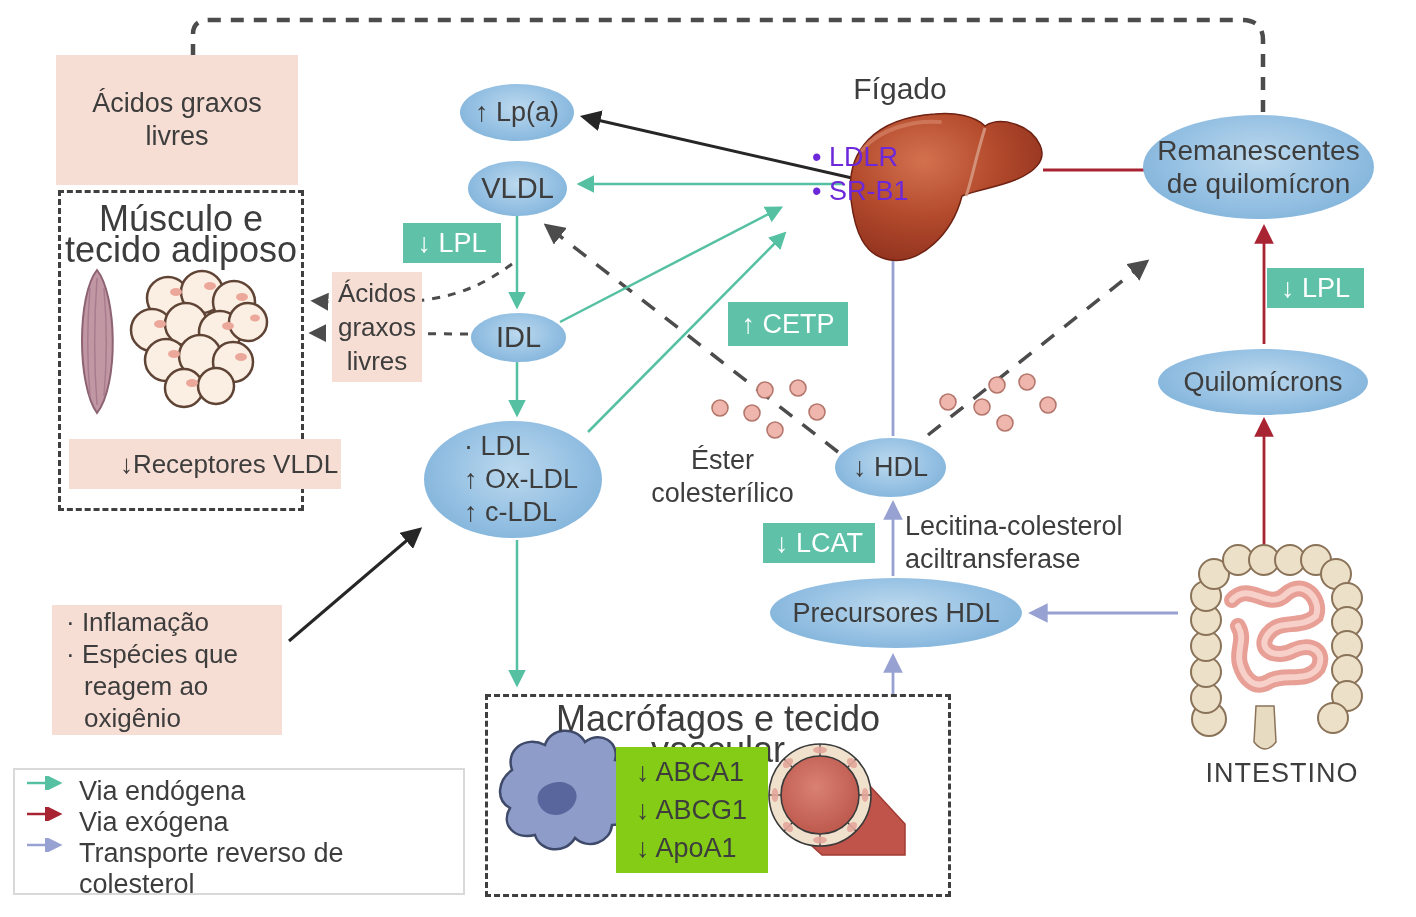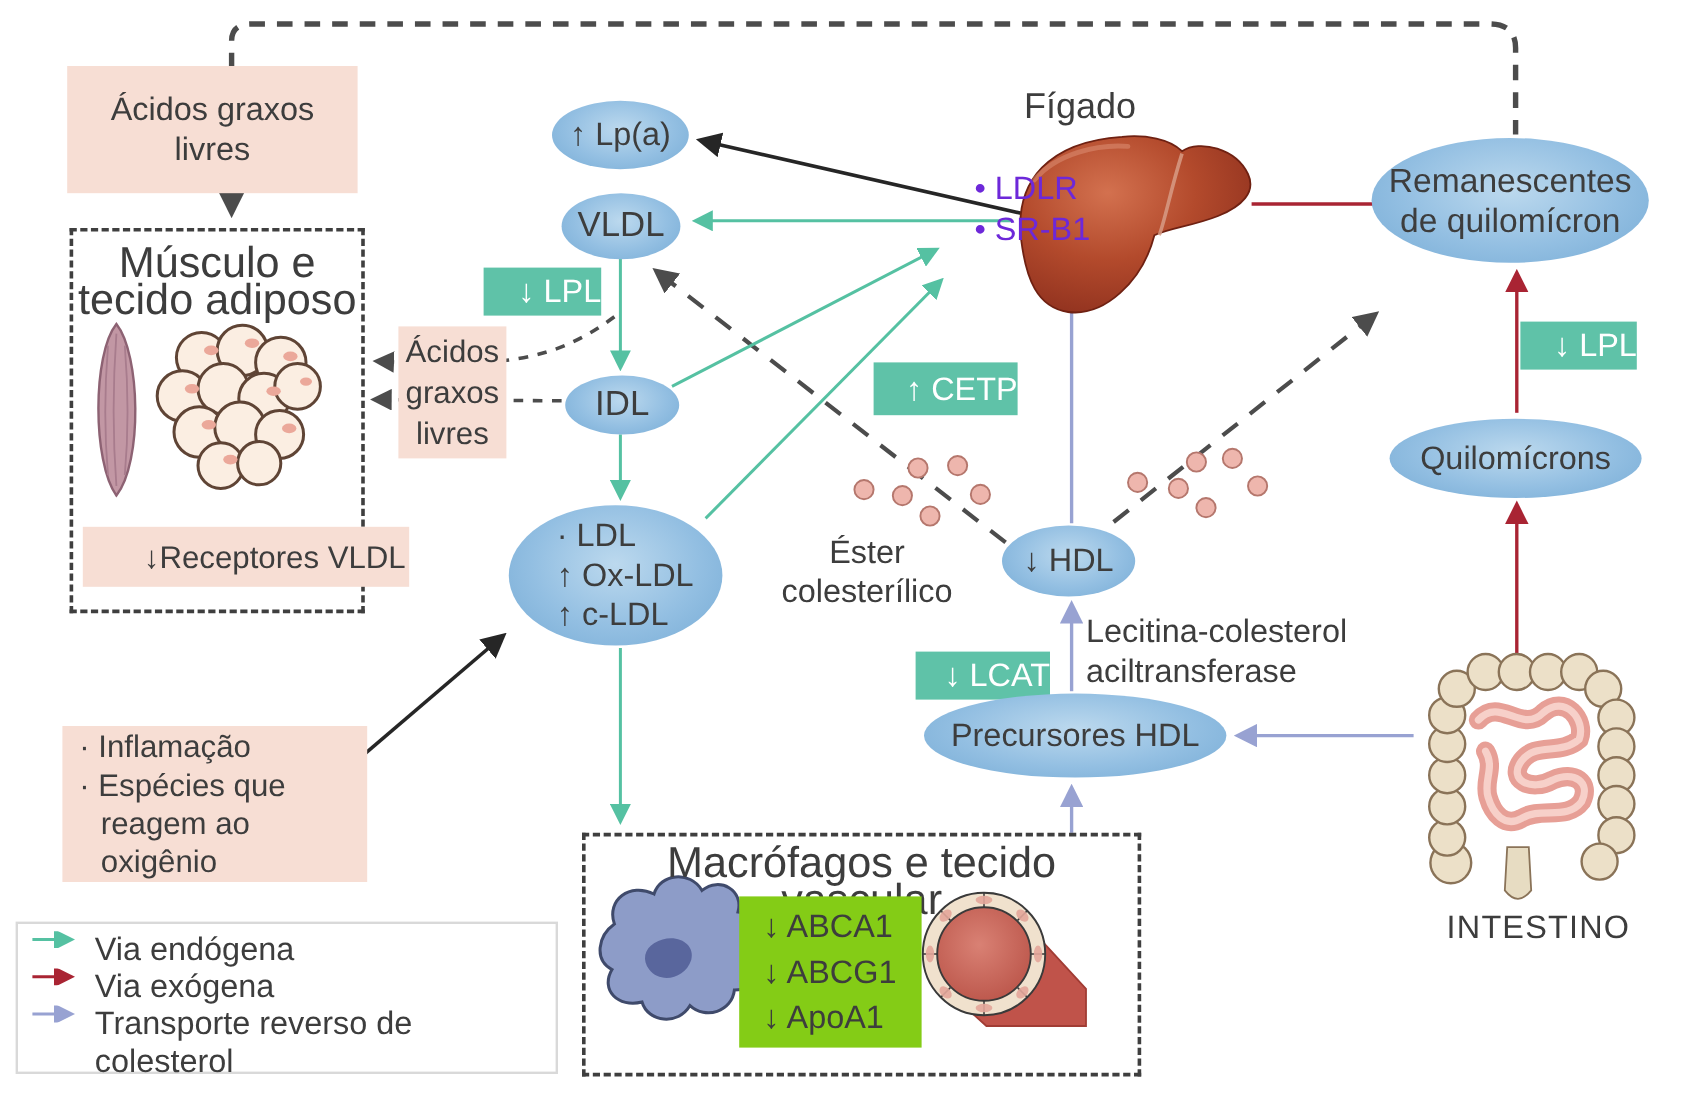--- a/index.html
+++ b/index.html
@@ -5,21 +5,21 @@
   html,body{margin:0;padding:0;background:#ffffff;}
   #stage{position:relative;width:1416px;height:917px;background:#ffffff;overflow:hidden;
          font-family:"Liberation Sans","DejaVu Sans",sans-serif;color:#3d3d3d;}
   #arrows{position:absolute;left:0;top:0;width:1416px;height:917px;}
   .abs{position:absolute;}
   .node{border-radius:50%;display:flex;align-items:center;justify-content:center;text-align:center;
         background:radial-gradient(ellipse at 50% 42%, #bcd9ee 0%, #93bfe2 55%, #76abd5 100%);
         font-size:27px;line-height:31px;color:#3d3d3d;}
   .pinkbox{background:#f7ded4;display:flex;flex-direction:column;align-items:center;justify-content:center;
            font-size:27px;line-height:33px;text-align:center;}
-  .greenbox{background:#5fc2a8;color:#ffffff;display:flex;align-items:center;justify-content:flex-end;
+  .greenbox{background:#5fc2a8;color:#ffffff;display:flex;align-items:center;justify-content:center;
             font-size:27px;}
   .dashedbox{border:3px dashed #3f3f3f;background:transparent;}
   .boxtitle{position:absolute;left:0;right:0;text-align:center;font-size:36px;line-height:31px;}
   .leftlines{display:flex;flex-direction:column;align-items:flex-start;justify-content:center;
              font-size:27px;line-height:33px;text-align:left;}
   .lavbox{background:#84cc16;}
   .plain{font-size:27px;line-height:33px;}
   .center{text-align:center;}
   #legend{border:2px solid #d9d9d9;background:#ffffff;display:flex;flex-direction:column;justify-content:space-evenly;
           padding:6px 10px;box-sizing:border-box;}
@@ -211,21 +211,21 @@
         <circle cx="1347" cy="598" r="15"></circle>
           <circle cx="1347" cy="622" r="15"></circle>
           <circle cx="1347" cy="646" r="15"></circle>
         <circle cx="1347" cy="670" r="15"></circle>
           <circle cx="1347" cy="696" r="15"></circle>
           <circle cx="1333" cy="718" r="15"></circle>
       </g>
     </g>
   </svg>
 
-  <div class="abs pinkbox" id="ffa-top" style="left:56px;top:55px;width:242px;height:106px;">
+  <div class="abs pinkbox" id="ffa-top" style="left:56px;top:55px;width:242px;height:130px;">
     <div>Ácidos graxos</div>
     <div>livres</div>
   </div>
 
   <div class="abs dashedbox" style="left:58px;top:190px;width:240px;height:315px;">
     <div class="boxtitle" style="top:10px;">
       <div>Músculo e</div>
       <div>tecido adiposo</div>
     </div>
     <div class="abs pinkbox" style="left:8px;top:246px;width:224px;height:50px;font-size:26px;padding-left:48px;">
@@ -276,21 +276,21 @@
 
   <div class="abs plain center" style="left:640px;top:444px;width:165px;">
     <div>Éster</div>
     <div>colesterílico</div>
   </div>
 
   <div class="abs node" style="left:835px;top:438px;width:111px;height:59px;">
     <span>↓ HDL</span>
   </div>
 
-  <div class="abs greenbox" style="left:763px;top:543px;width:112px;height:40px;">
+  <div class="abs greenbox" style="left:763px;top:523px;width:112px;height:40px;">
     <span>↓ LCAT</span>
   </div>
 
   <div class="abs plain" style="left:905px;top:510px;">
     <div>Lecitina-colesterol</div>
     <div>aciltransferase</div>
   </div>
 
   <div class="abs node" style="left:770px;top:578px;width:252px;height:70px;">
     <span>Precursores HDL</span>
@@ -308,21 +308,21 @@
   </div>
 
   <div class="abs node" style="left:1158px;top:349px;width:210px;height:66px;">
     <span>Quilomícrons</span>
   </div>
 
   <div class="abs plain center" style="left:1172px;top:757px;width:220px;letter-spacing:1px;">
     <span>INTESTINO</span>
   </div>
 
-  <div class="abs pinkbox" id="inflambox" style="left:52px;top:605px;width:254px;height:130px;align-items:flex-start;padding-left:14px;box-sizing:border-box;font-size:26px;line-height:32px;text-align:left;">
+  <div class="abs pinkbox" id="inflambox" style="left:52px;top:605px;width:230px;height:130px;align-items:flex-start;padding-left:14px;box-sizing:border-box;font-size:26px;line-height:32px;text-align:left;">
     <div>· Inflamação</div>
     <div>· Espécies que</div>
     <div>reagem ao</div>
     <div>oxigênio</div>
   </div>
 
   <div class="abs dashedbox" style="left:485px;top:694px;width:460px;height:197px;">
     <div class="boxtitle" style="top:6px;">
       <span>Macrófagos e tecido vascular</span>
     </div>

